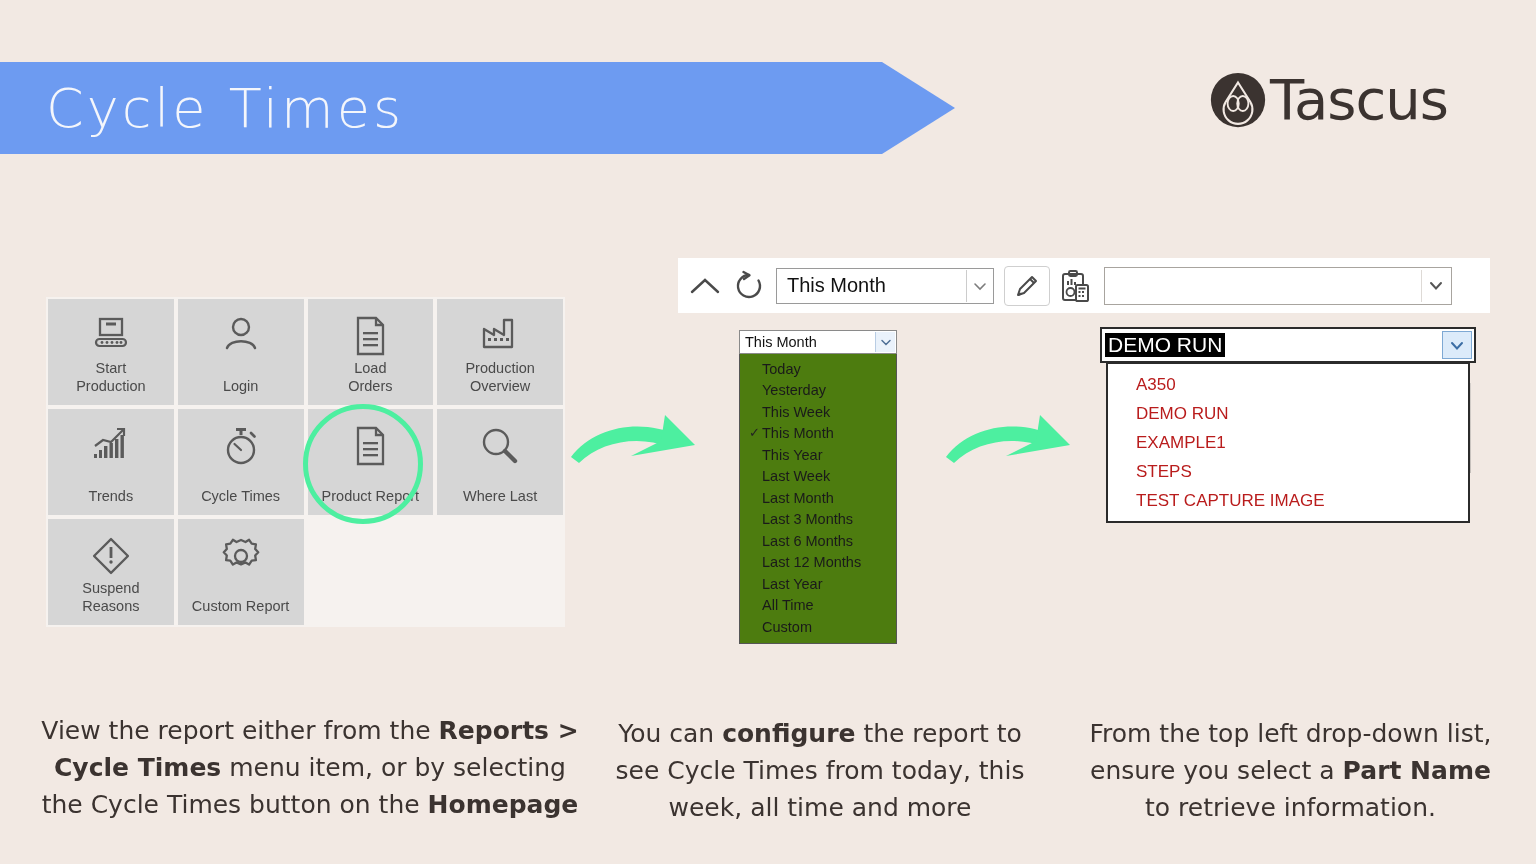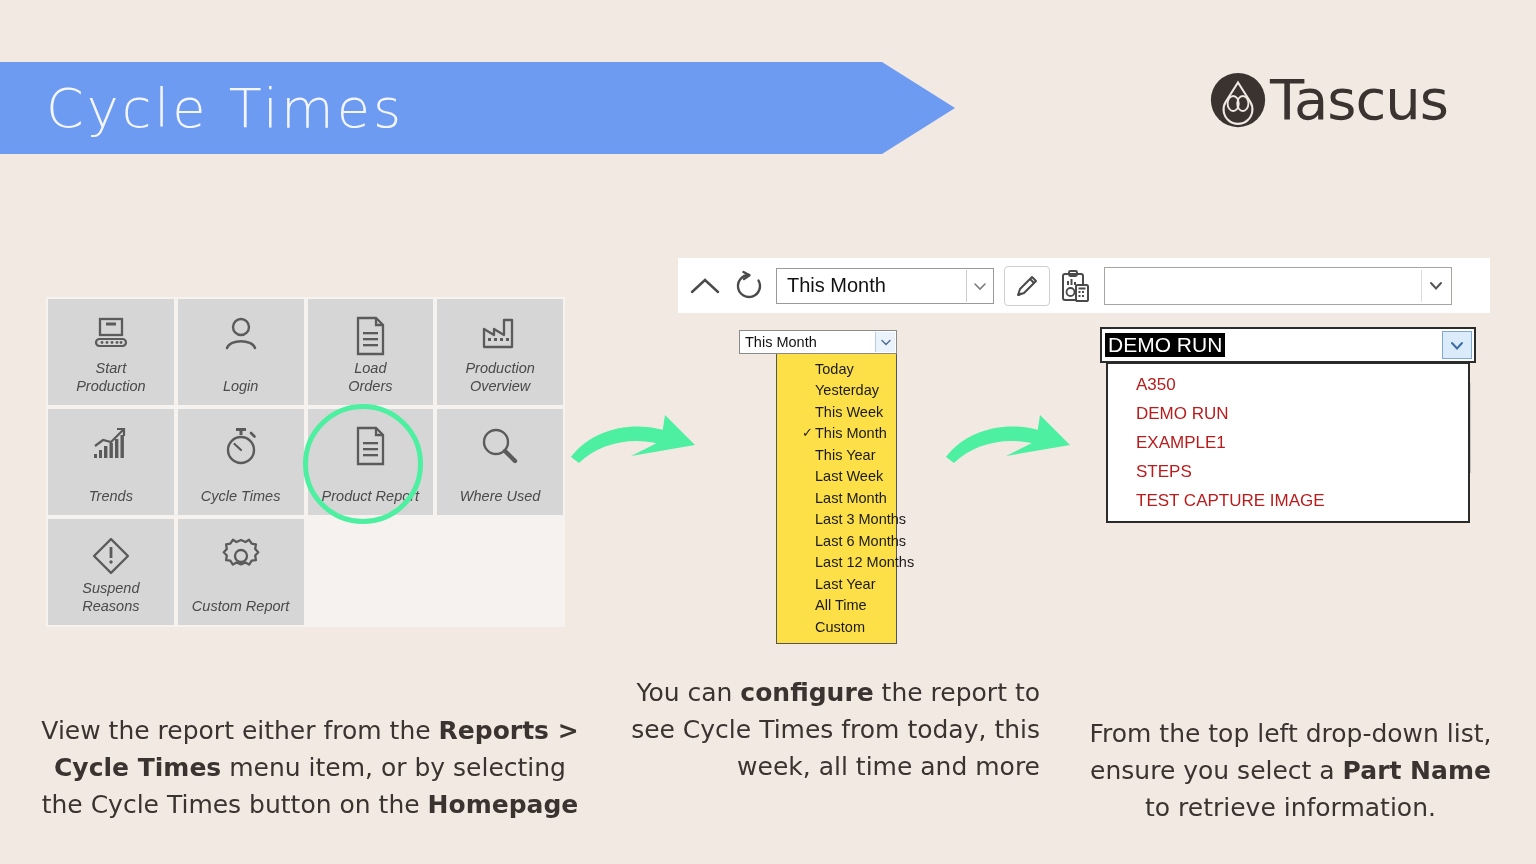--- a/index.html
+++ b/index.html
@@ -40,21 +40,20 @@
   
   .grid-panel {
     position:absolute; left:46px; top:297px;
     width:519px; height:330px;
     background:#F6F2EF;
     display:grid;
     grid-template-columns:repeat(4,1fr);
     grid-template-rows:repeat(3,1fr);
     gap:4px;
     padding:2px;
-    font-style:italic;
   }
   .tile {
     background:#D6D6D6;
     display:flex; flex-direction:column;
     align-items:center; justify-content:flex-start;
     padding-top:16px;
     position:relative;
   }
   .tile svg { display:block; }
   .tile-label {
@@ -128,23 +127,22 @@
     display:flex; align-items:center;
     font-size:14.5px; color:#111; padding-left:5px;
     position:relative;
   }
   .period-head .caret {
     position:absolute; right:1px; top:1px; bottom:1px; width:20px;
     background:#EAF2FB; border-left:1px solid #b9cde4;
     display:flex; align-items:center; justify-content:center;
   }
   .period-list {
-    border:1px solid #555; border-top:none; background:#fde047;
-    padding:4px 0 5px 16px;
-    margin-left:37px;
+    border:1px solid #555; border-top:none; background:#4d7c0f;
+    padding:4px 0 5px 0;
   }
   .period-item {
     font-size:14.5px; color:#1a1a1a;
     padding:0.5px 0 0.5px 22px;
     line-height:20.5px;
     position:relative;
     cursor:pointer;
     white-space:nowrap;
   }
   .period-item .check {
@@ -196,21 +194,21 @@
   .caption {
     position:absolute;
     text-align:center;
     font-size:25px;
     line-height:37px;
     color:#3B3330;
     font-family:"DejaVu Sans", sans-serif;
   }
   .caption b { font-weight:700; }
   .cap-1 { left:40px; top:712px; width:540px;text-align:center; }
-  .cap-2 { left:600px; top:674px; width:440px;text-align:right; }
+  .cap-2 { left:600px; top:715px; width:440px; }
   .cap-3 { left:1078px; top:715px; width:425px; }
 </style>
 </head>
 <body>
 
 <div class="banner-wrap">
   <div class="banner-shape"></div>
   <div class="banner-title">Cycle Times</div>
 </div>
 
@@ -324,21 +322,21 @@
         </g>
     </svg>
     <div class="tile-label">Product Report</div>
   </div>
 
   <div class="tile">
     <svg width="42" height="42" viewBox="0 0 42 42">
       <circle cx="17" cy="17" r="12" fill="none" stroke="#5B5B5B" stroke-width="2.4"></circle>
       <path d="M26 26 L36 36" stroke="#5B5B5B" stroke-width="4.4" stroke-linecap="round"></path>
     </svg>
-    <div class="tile-label">Where Used</div>
+    <div class="tile-label">Where Last</div>
   </div>
 
 
   <div class="tile">
     <svg width="42" height="42" viewBox="0 0 42 42">
       <rect x="21" y="4" width="24" height="24" transform="rotate(45 21 4)" fill="none" stroke="#5B5B5B" stroke-width="2.3" stroke-linejoin="round"></rect>
       <rect x="19.6" y="12" width="2.8" height="11" fill="#5B5B5B"></rect>
       <circle cx="21" cy="27" r="1.7" fill="#5B5B5B"></circle>
     </svg>
     <div class="tile-label">

